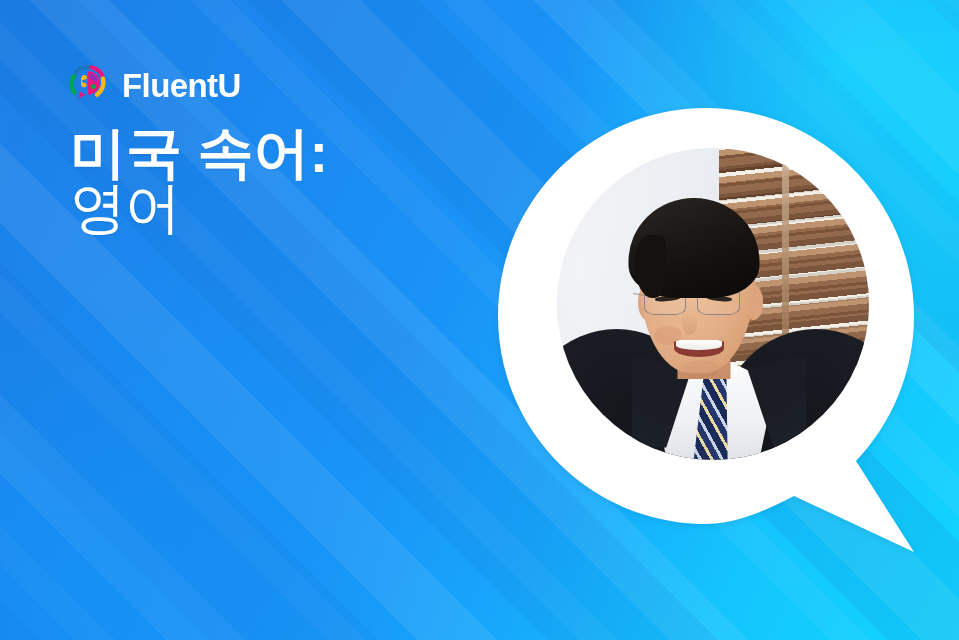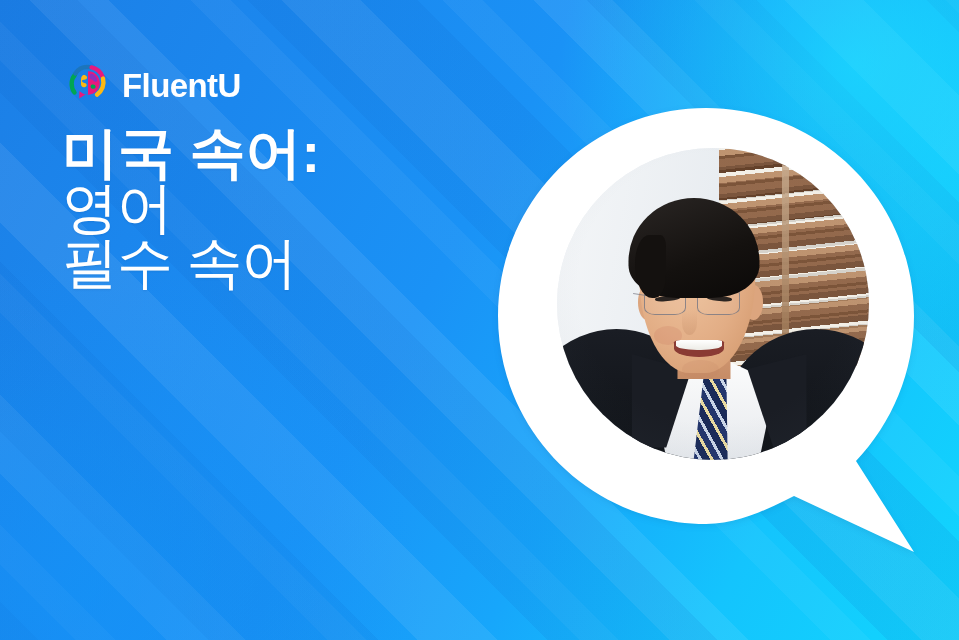--- a/index.html
+++ b/index.html
@@ -77,21 +77,21 @@
     font-size:33px;
     font-weight:bold;
     letter-spacing:-0.6px;
     line-height:1;
     white-space:nowrap;
   }
 
   
   .headline {
     position:absolute;
-    left:62px; top:126px;
+    left:70px; top:126px;
     width:430px;
     z-index:12;
     color:#ffffff;
     font-size:56px;
     line-height:0.98;
     font-weight:500;
     letter-spacing:-1px;
     word-break:keep-all;
     text-shadow:0 1px 2px rgba(0,40,90,0.10);
   }
@@ -336,21 +336,20 @@
       <path d="M26.8 12.6 c3.2 0.6 5.8 3.2 6.4 6.2 c0.4 2.1 -2.3 2.6 -3.4 1.3 c-1.3 -1.6 -3.6 -1.2 -4 -3
                c-0.3 -1.6 -0.1 -4 1 -4.5 z" fill="#8c2fbf"></path>
       <path d="M27.9 23.6 c1.9 -0.8 4.2 0.8 3.7 2.6 c-0.4 1.7 -3 2 -4.2 1 c-1.2 -1 -1.1 -2.9 0.5 -3.6 z" fill="#00a651"></path>
     </svg>
     <div class="logo-word">FluentU</div>
   </div>
 
   <div class="headline">
     <span class="headline-l1">미국 속어:</span>
     <span class="headline-rest">영어</span>
-    <span class="headline-rest">필수 속어</span>
   </div>
 
   <div class="bubble">
     <svg viewBox="0 0 424 452" preserveAspectRatio="none">
       <path d="M212 4
                C 327 4 420 97 420 212
                C 420 268 398 319 362 357
                L 420 448
                L 300 392
                C 274 405 244 420 212 420

